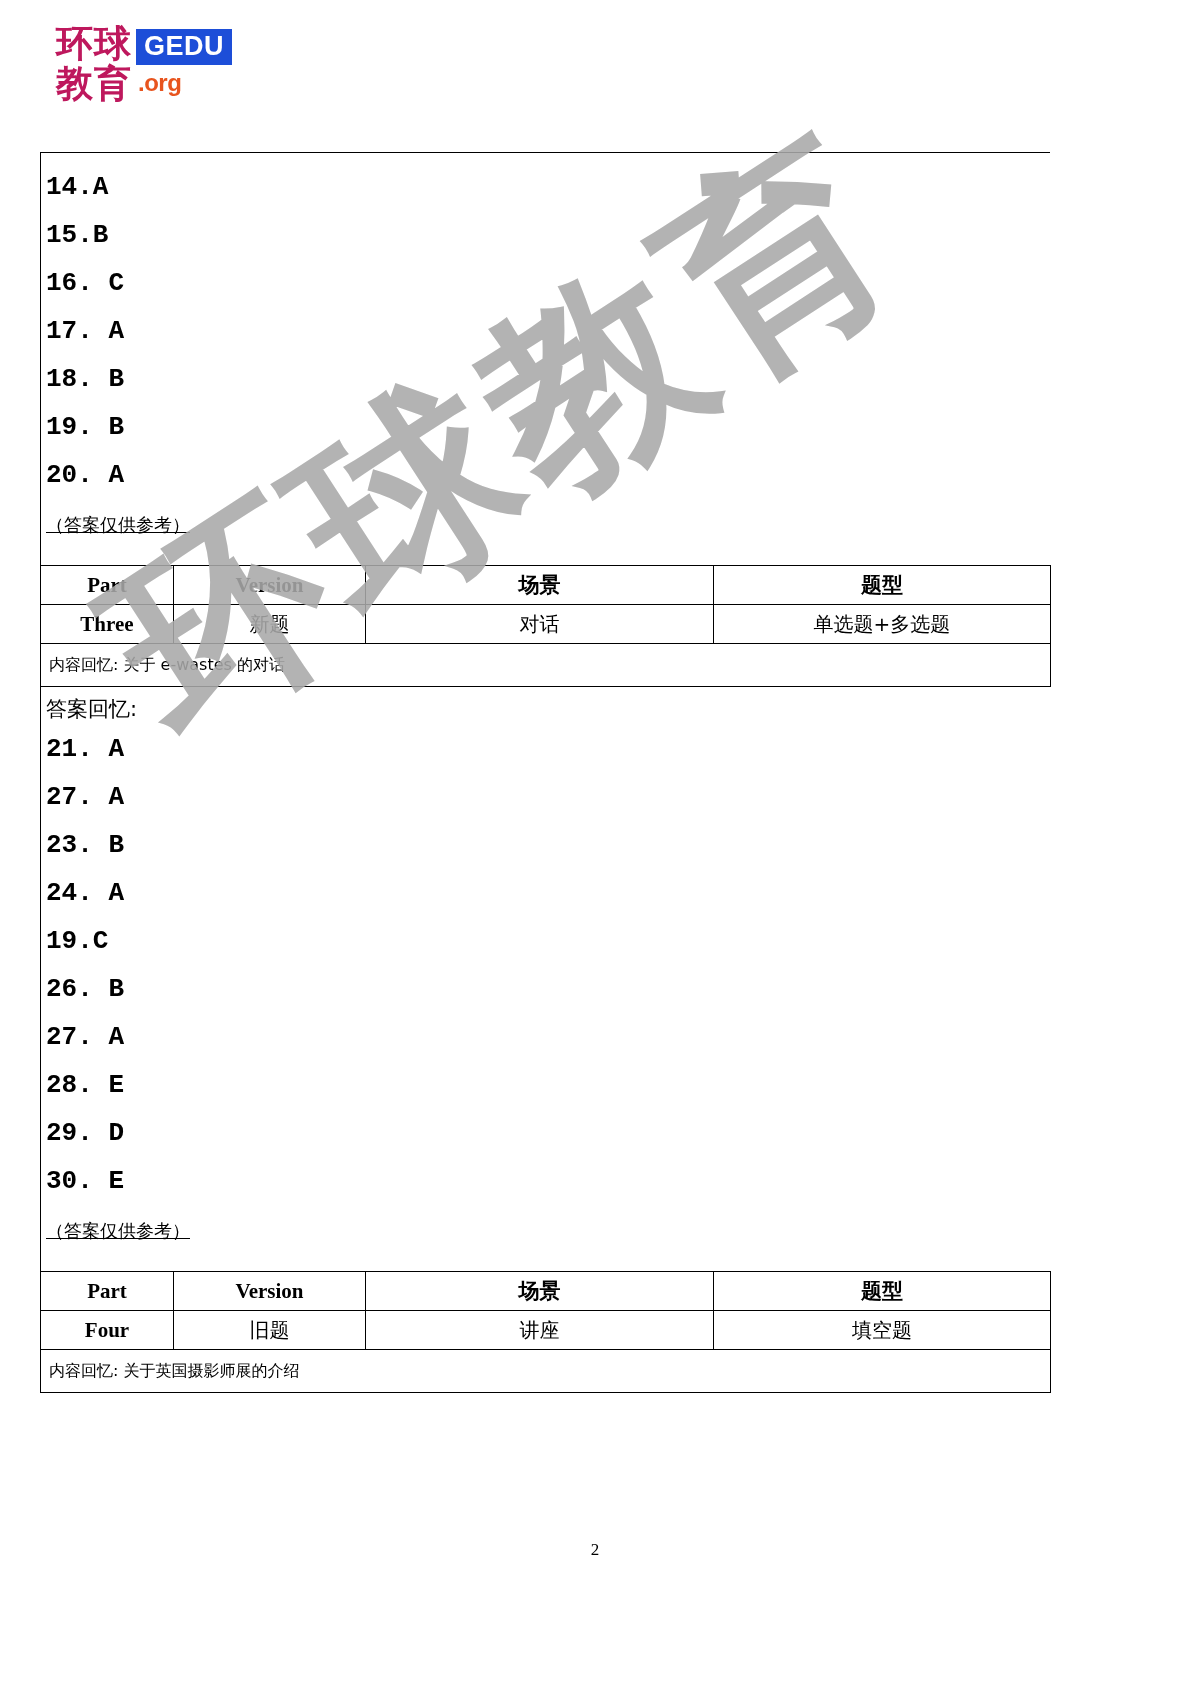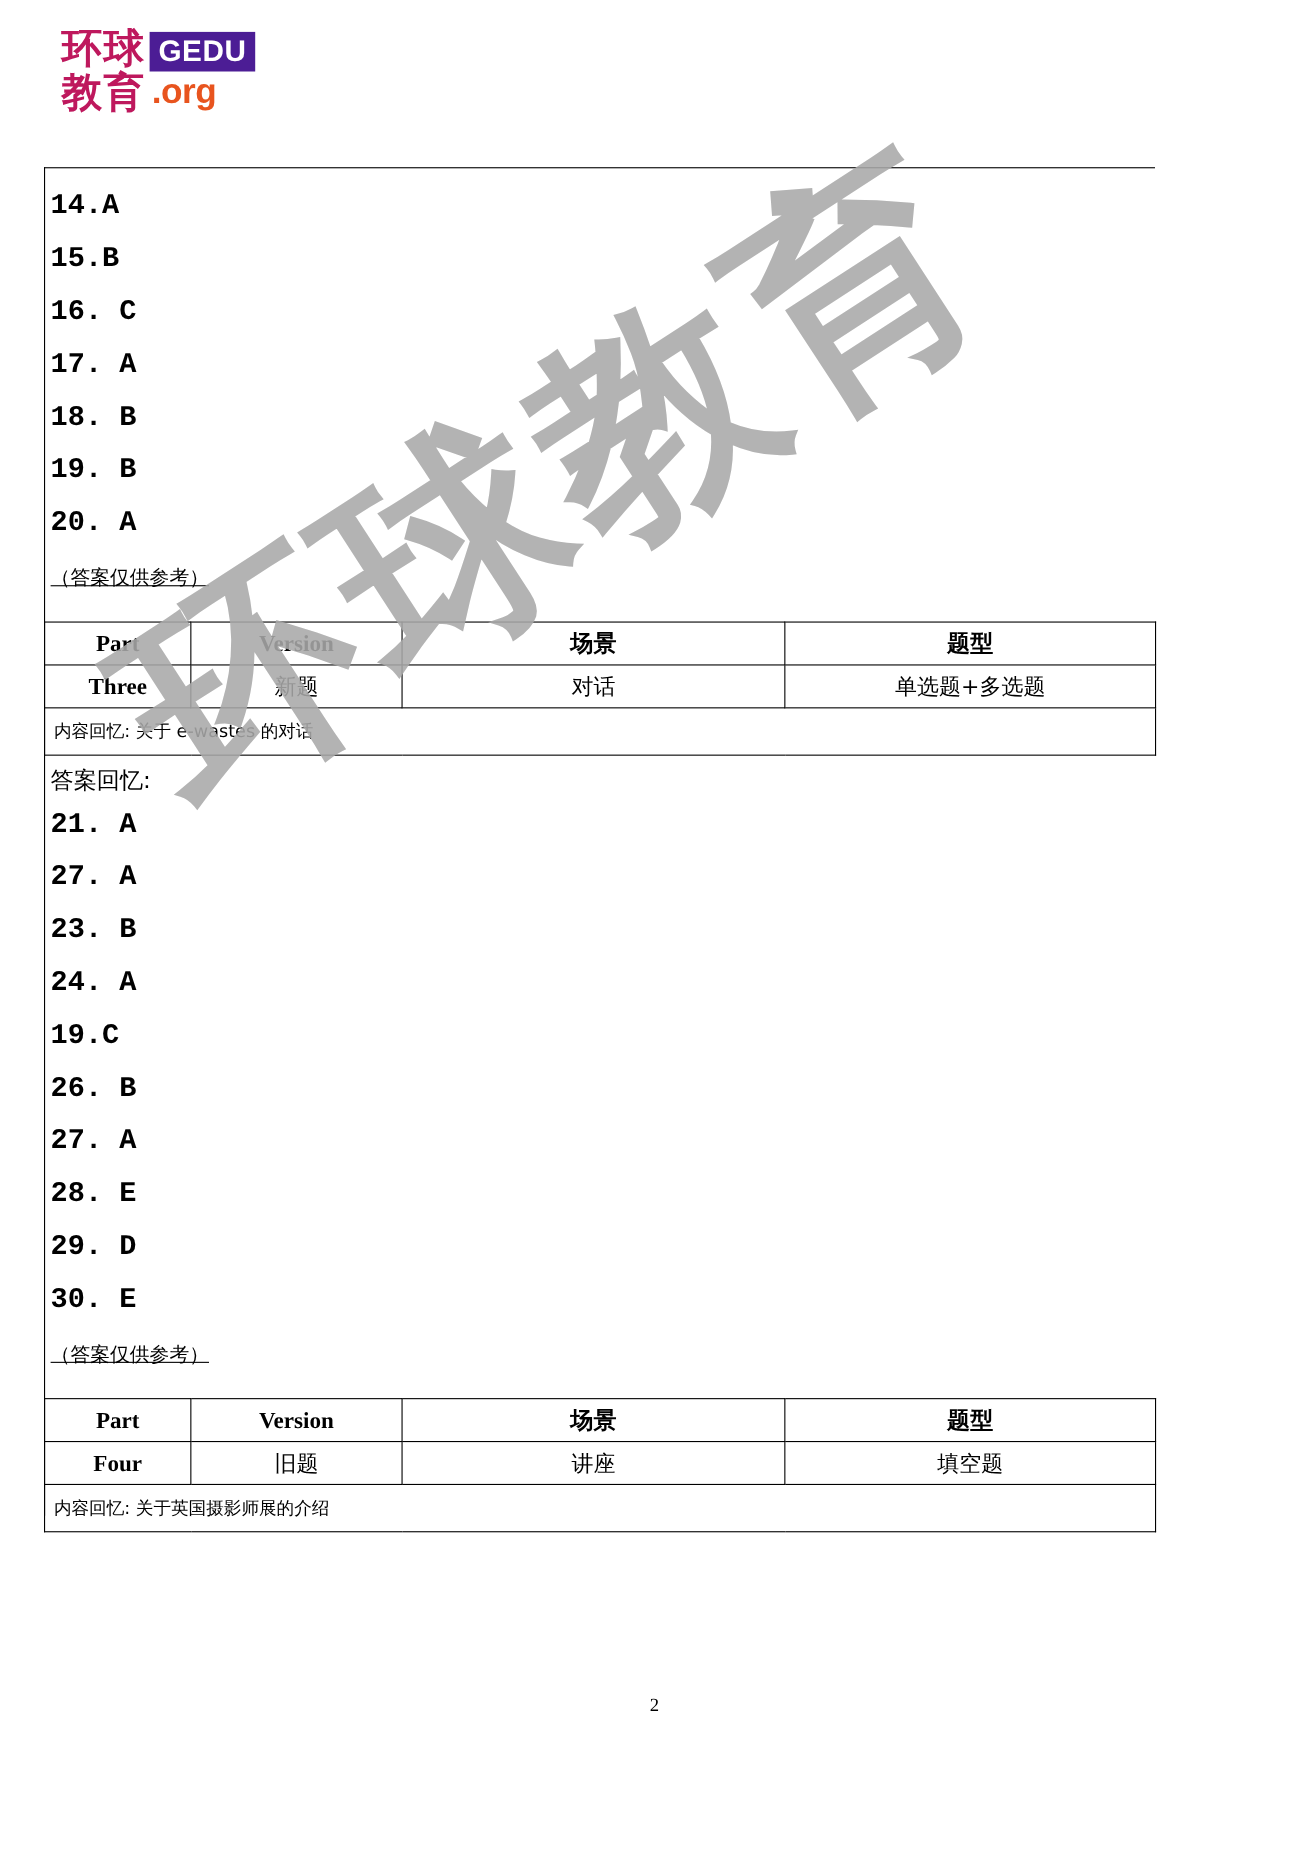--- a/index.html
+++ b/index.html
@@ -34,34 +34,34 @@
   }
   .logo-cn span { display: block; }
   .logo-right {
     margin-left: 4px;
     display: flex;
     flex-direction: column;
     justify-content: center;
     height: 84px;
   }
   .logo-gedu {
-    background: #4c1d95;
+    background: #1d4ed8;
     color: #fff;
     font-family: "Liberation Sans", sans-serif;
     font-weight: bold;
     font-size: 27px;
     padding: 3px 8px 5px 8px;
     line-height: 28px;
     letter-spacing: 0.5px;
   }
   .logo-org {
     color: #e8541e;
     font-family: "Liberation Sans", sans-serif;
     font-weight: bold;
-    font-size: 32px;
+    font-size: 24px;
     line-height: 32px;
     margin-top: 2px;
     margin-left: 2px;
     letter-spacing: -0.5px;
   }
 
   
   .doc {
     position: absolute;
     left: 40px;

